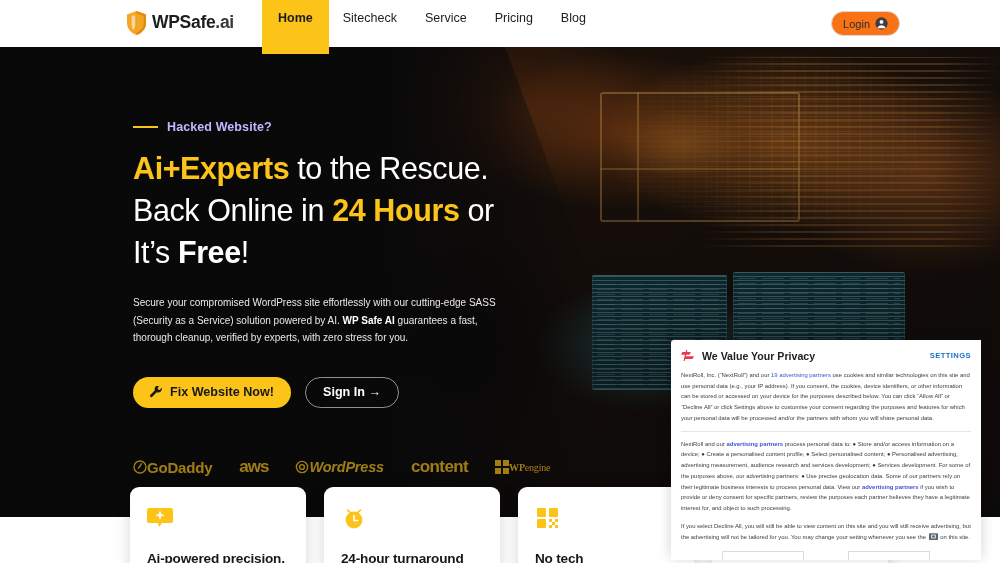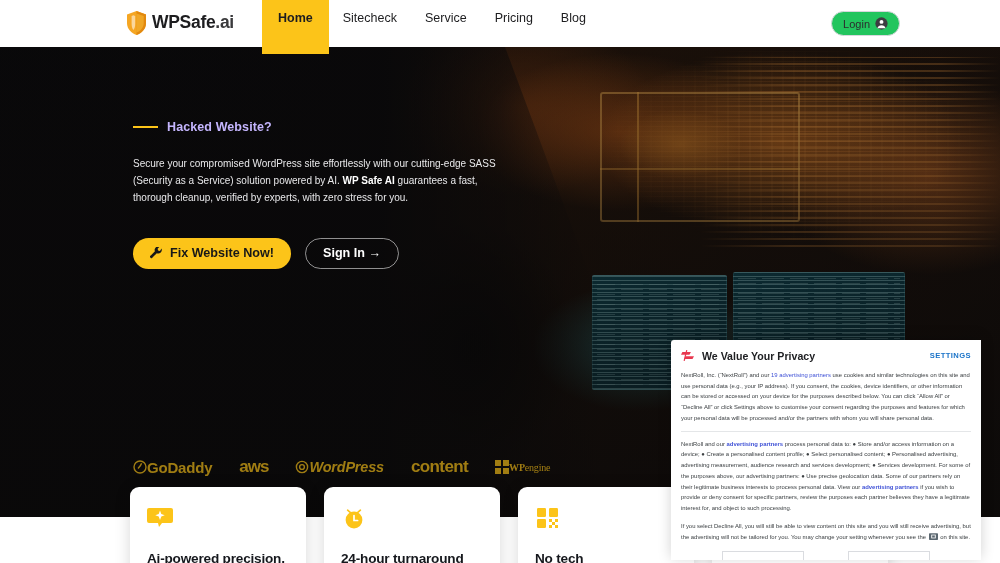--- a/index.html
+++ b/index.html
@@ -47,21 +47,21 @@
   .nav-item.active::after {
     content: ""; position: absolute; left: 0; bottom: -12px;
     width: 100%; height: 12px; background: #fcc419;
   }
 
   .login-btn {
     position: absolute; right: 100px; top: 11px;
     height: 25px; padding: 0 11px;
     border: 1px solid #d8d8dd; border-radius: 13px;
     display: flex; align-items: center; gap: 5px;
-    font-size: 11px; color: #2c2c2e; background: #22c55e;
+    font-size: 11px; color: #2c2c2e; background: #f97316;
     cursor: pointer;
   }
   .user-icon { width: 13px; height: 13px; display:block; }
 
   
   .hero {
     position: absolute; top: 47px; left: 0;
     width: 1000px; height: 470px;
     overflow: hidden;
     background: #0a0a0c;
@@ -308,20 +308,25 @@
     </div>
   <div class="veil"></div>
   <div class="veil2"></div>
 
   <div class="hero-content">
     <div class="eyebrow">
       <span class="eyebrow-line"></span>
       <span class="eyebrow-text">Hacked Website?</span>
     </div>
 
+    <h1 class="headline">
+      <span class="hl-y">Ai+Experts</span><span> to the Rescue.</span><br>
+      <span>Back Online in </span><span class="hl-y">24 Hours</span><span> or</span><br>
+      <span>It’s </span><b>Free</b><span>!</span>
+    </h1>
 
     <p class="hero-sub">
       <span>Secure your compromised WordPress site effortlessly with our cutting-edge SASS</span>
       <span>(Security as a Service) solution powered by AI. </span><b>WP Safe AI</b><span> guarantees a fast,</span>
       <span>thorough cleanup, verified by experts, with zero stress for you.</span>
     </p>
 
     <div class="cta-row">
       <button class="btn-primary">
         <span>

